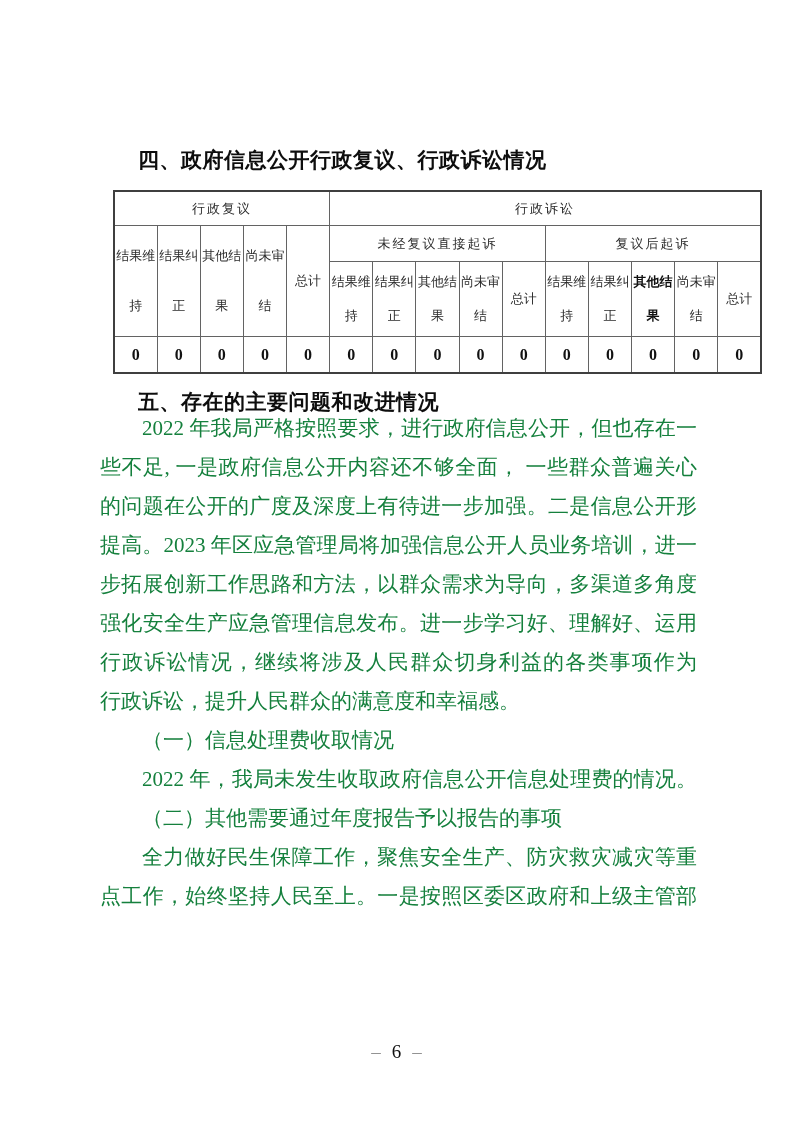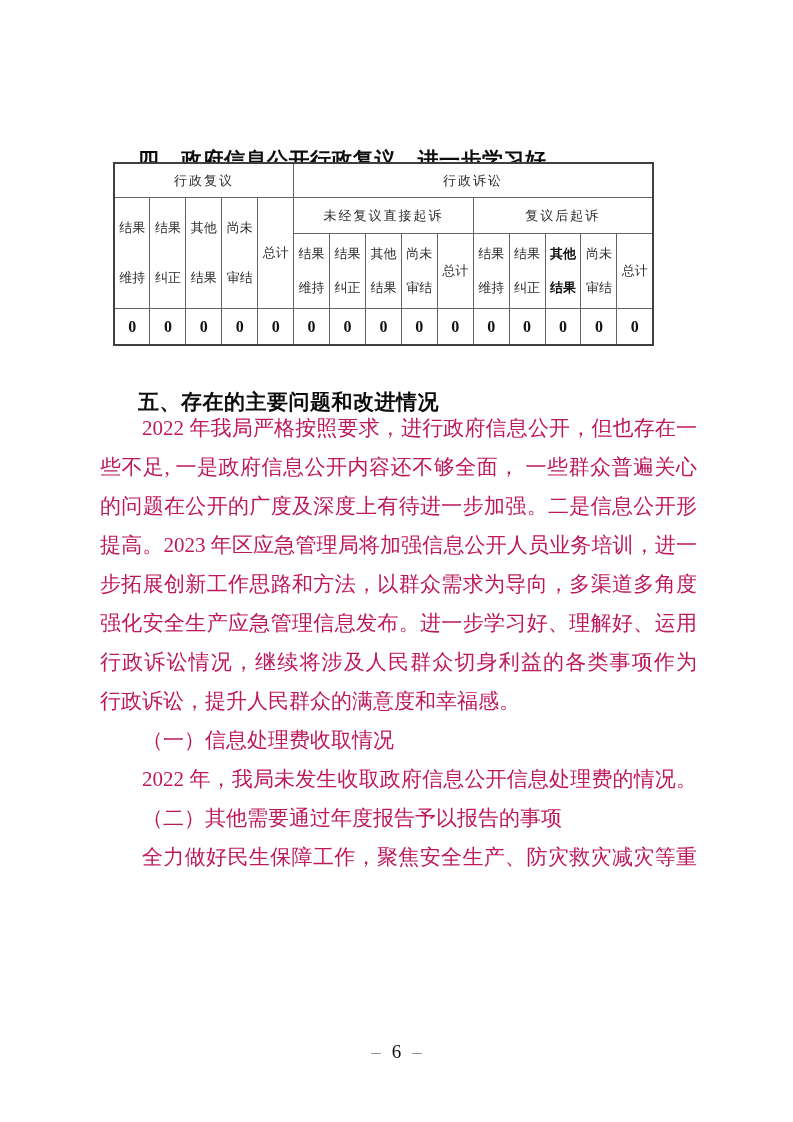--- a/index.html
+++ b/index.html
@@ -16,21 +16,21 @@
     position:absolute; left:100px; width:597px;
     font-family:"Liberation Sans","DejaVu Sans",sans-serif;
     font-weight:700; font-size:21px; line-height:30px;
     color:#0d0d0d; text-indent:38px; letter-spacing:0.5px;
     white-space:nowrap;
   }
   #heading-s4 { top:145px; }
   #heading-s5 { top:387px; }
   
   .rpt-table {
-    position:absolute; left:113px; top:162px; width:541px;
+    position:absolute; left:113px; top:190px; width:649px;
     border-collapse:collapse; table-layout:fixed;
     border:2px solid #3f3f3f;
   }
   .rpt-table col { width:6.6667%; }
   .rpt-table td {
     border:1px solid #636363;
     text-align:center; vertical-align:middle;
     font-size:13px; color:#2b2b2b;
     padding:0 1px; word-break:break-all;
     background:#ffffff;
@@ -41,21 +41,21 @@
   .rpt-table tr.r3 td { height:73px; line-height:34px; }
   .rpt-table td.bold-cell { font-weight:700; color:#111; }
   .rpt-table tr.r4 td {
     height:35px; font-size:16px; font-weight:700; color:#111;
     word-break:normal; line-height:35px;
   }
   
   .flow { position:absolute; left:100px; top:409px; width:597px; }
   .ln {
     height:39px; line-height:39px; font-size:21px;
-    overflow:hidden; white-space:normal; color:#be185d;
+    overflow:hidden; white-space:normal; color:#15803d;
   }
   .ln.fill { text-align:justify; text-align-last:justify; }
   .ln.ind  { text-indent:42px; }
   .ln.hln {
     font-family:"Liberation Sans","DejaVu Sans",sans-serif;
     font-weight:700; text-indent:38px; color:#0d0d0d;
     letter-spacing:0.5px;
   }
   
   .footer {
@@ -63,21 +63,21 @@
     text-align:center; font-size:19px; line-height:28px; color:#111;
   }
   .footer .dash { color:#8f8f8f; }
   .footer .pgnum { padding:0 11px; }
 </style>
 </head>
 <body>
 
 <div class="page">
 
-  <div id="heading-s4" class="sec-heading">四、政府信息公开行政复议、进一步学习好</div>
+  <div id="heading-s4" class="sec-heading">四、政府信息公开行政复议、行政诉讼情况</div>
 
   <table class="rpt-table">
     <colgroup>
       <col>
         <col>
         <col>
         <col>
         <col>
         <col>
         <col>
@@ -145,19 +145,20 @@
     <div class="ln fill">提高。2023 年区应急管理局将加强信息公开人员业务培训，进一</div>
     <div class="ln fill">步拓展创新工作思路和方法，以群众需求为导向，多渠道多角度</div>
     <div class="ln fill">强化安全生产应急管理信息发布。进一步学习好、理解好、运用</div>
     <div class="ln fill">行政诉讼情况，继续将涉及人民群众切身利益的各类事项作为</div>
     <div class="ln">行政诉讼，提升人民群众的满意度和幸福感。</div>
 
     <div class="ln ind">（一）信息处理费收取情况</div>
     <div class="ln ind fill">2022 年，我局未发生收取政府信息公开信息处理费的情况。</div>
     <div class="ln ind">（二）其他需要通过年度报告予以报告的事项</div>
     <div class="ln ind fill">全力做好民生保障工作，聚焦安全生产、防灾救灾减灾等重</div>
+    <div class="ln fill">点工作，始终坚持人民至上。一是按照区委区政府和上级主管部</div>
   </div>
 
   <div class="footer">
     <span class="dash">–</span><span class="pgnum">6</span><span class="dash">–</span>
   </div>
 
 </div>
 
 </body></html>

